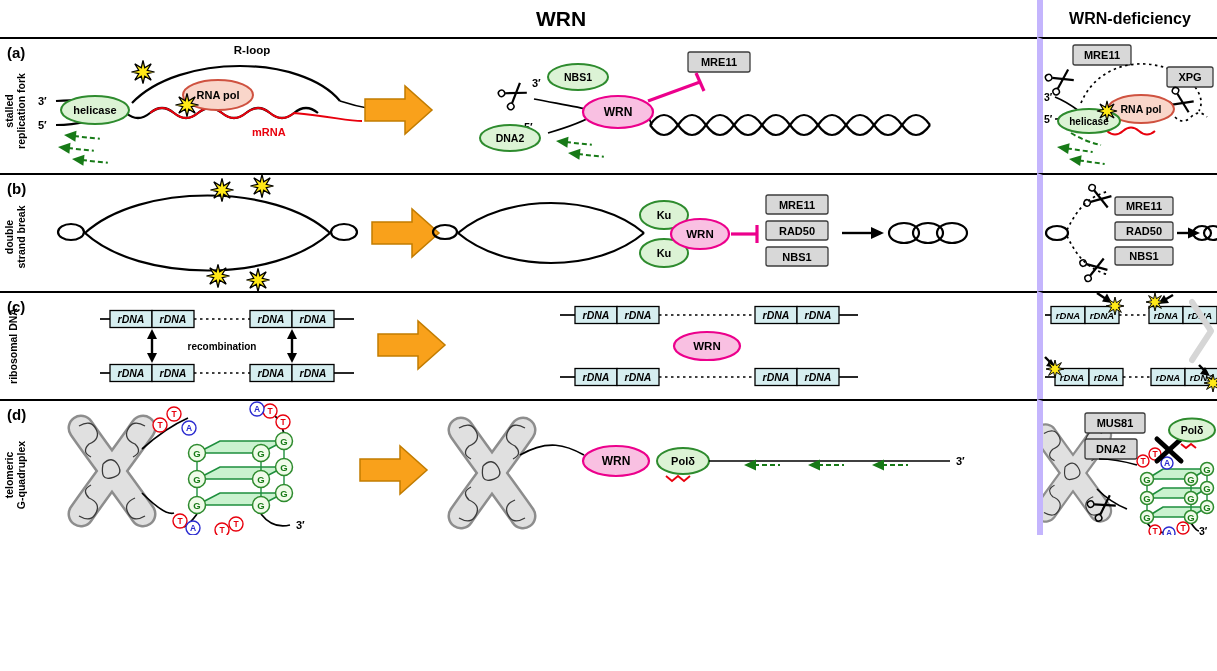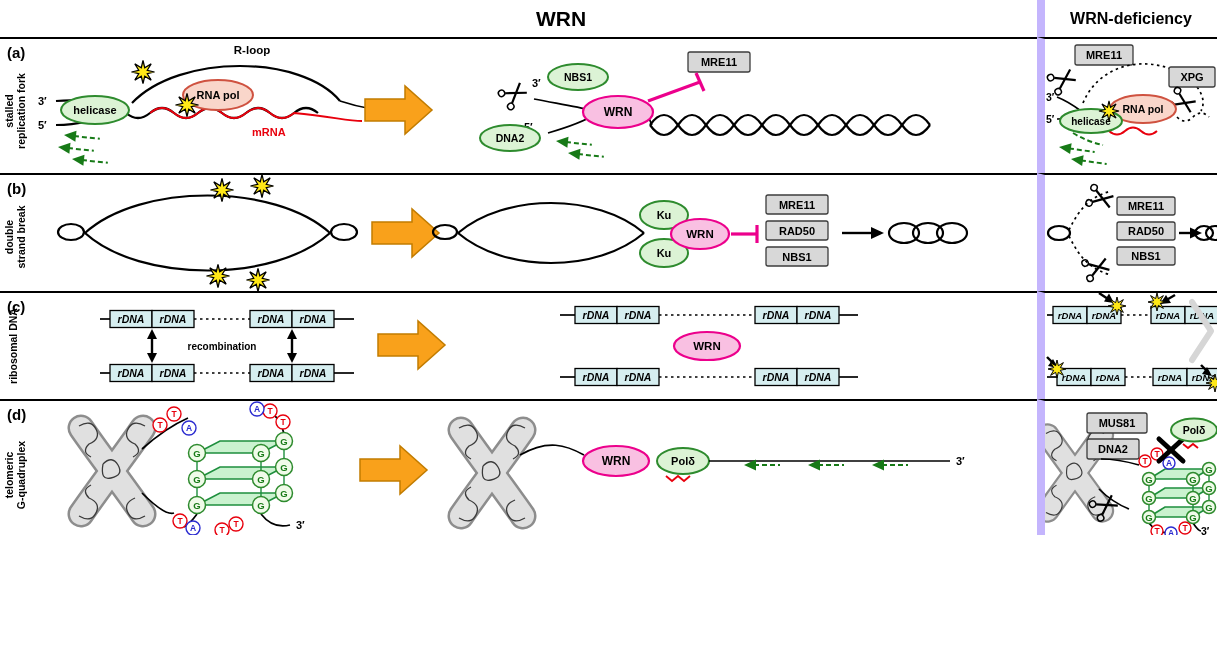--- a/index.html
+++ b/index.html
@@ -1,21 +1,21 @@
 <!DOCTYPE html>
 <html><head>
 <meta charset="utf-8">
 <style>
   *{box-sizing:border-box;margin:0;padding:0}
   body{background:#fff}
   .fig{position:relative;width:1217px;height:535px;background:#fff;overflow:hidden;
        font-family:"Liberation Sans","DejaVu Sans",sans-serif;color:#000}
   .grid{display:grid;grid-template-columns:1037px 180px;grid-template-rows:37px 136px 118px 108px 140px 132px}
   .cell{position:relative;background:#fff}
-  .cell.rt{border-left:8px solid #c4b5fd}
+  .cell.rt{border-left:6px solid #c4b5fd}
   .cell.bt{border-top:2px solid #000}
   .hdr{display:flex;align-items:center;justify-content:center;font-weight:bold}
   .hdr-l{font-size:21px;padding-left:85px}
   .hdr-r{font-size:16px}
   svg{display:block}
   svg text{font-family:"Liberation Sans","DejaVu Sans",sans-serif}
   .lbl{font-weight:bold;fill:#000}
   .red{fill:#e8000d}
   .plab{font-weight:bold;font-size:15px;fill:#000}
   .vlabel{font-weight:bold;font-size:10.5px;fill:#000;text-anchor:middle}

